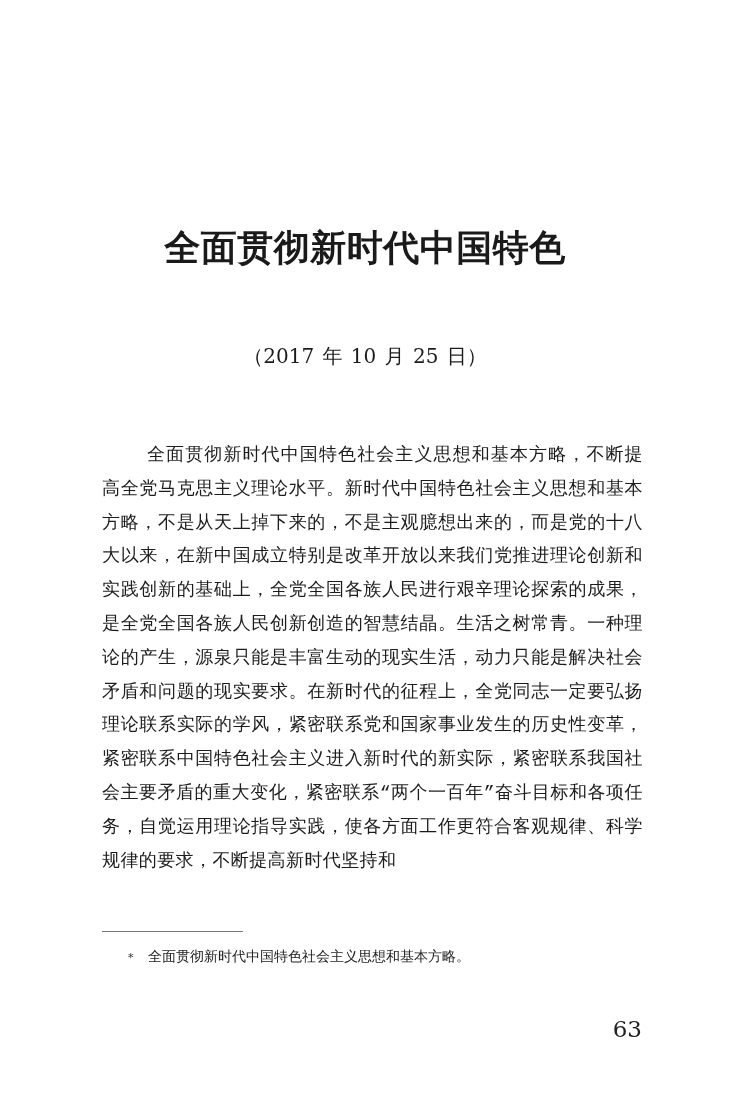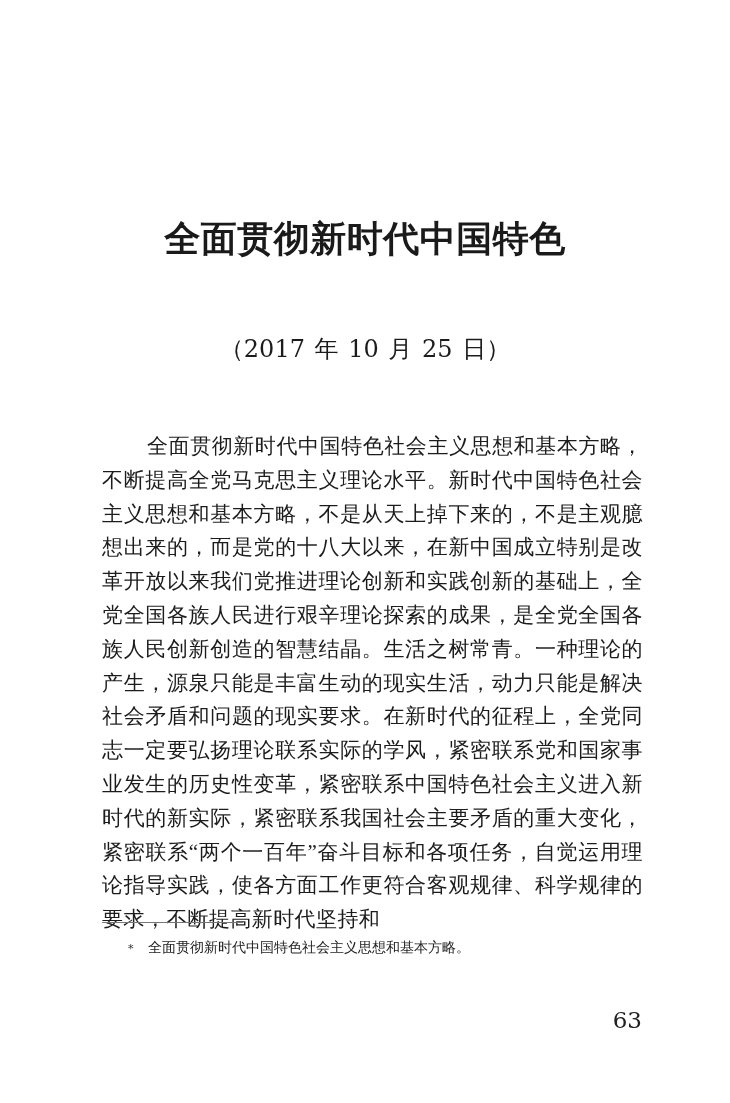--- a/index.html
+++ b/index.html
@@ -9,21 +9,21 @@
     }
     body {
       width: 730px;
       height: 1103px;
       position: relative;
       overflow: hidden;
       color: #1c1c1c;
     }
     .page {
       position: absolute;
-      left: 0; top: 0;
+      left: 0; top: 9px;
       width: 730px; height: 939px;
       background: #ffffff;
       border-radius: 12px;
     }
     .title {
       position: absolute;
       left: 0;
       width: 730px;
       text-align: center;
       font-family: "DejaVu Sans", "Liberation Sans", sans-serif;
@@ -43,32 +43,32 @@
       margin-left: 1px;
       font-weight: normal;
     }
     .date-line {
       position: absolute;
       left: 0;
       top: 337px;
       width: 730px;
       text-align: center;
       font-family: "DejaVu Serif", "Liberation Serif", serif;
-      font-size: 24px;
+      font-size: 20px;
       line-height: 1;
       color: #1c1c1c;
       word-spacing: 2px;
     }
     .body-text {
       position: absolute;
       left: 102px;
       top: 430px;
       width: 541px;
-      font-family: Liberation Serif, serif;
-      font-size: 21px;
+      font-family: Liberation Mono, monospace;
+      font-size: 18px;
       line-height: 33.8px;
       color: #1c1c1c;
       margin: 0;
       text-indent: 45px;
       text-align: justify;
       letter-spacing: 0.4px;
     }
     .footnote-rule {
       position: absolute;
       left: 102px;

